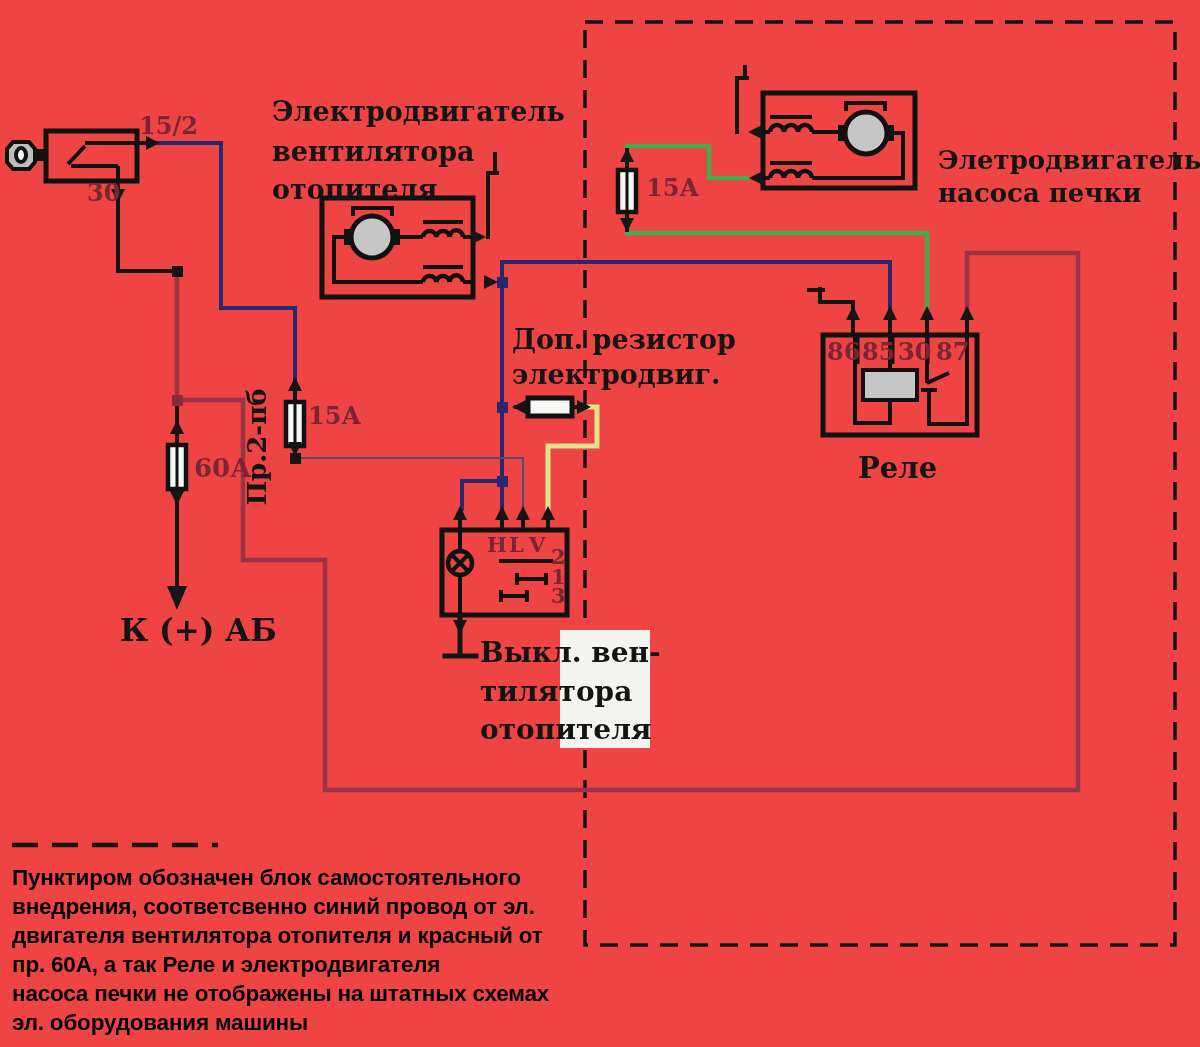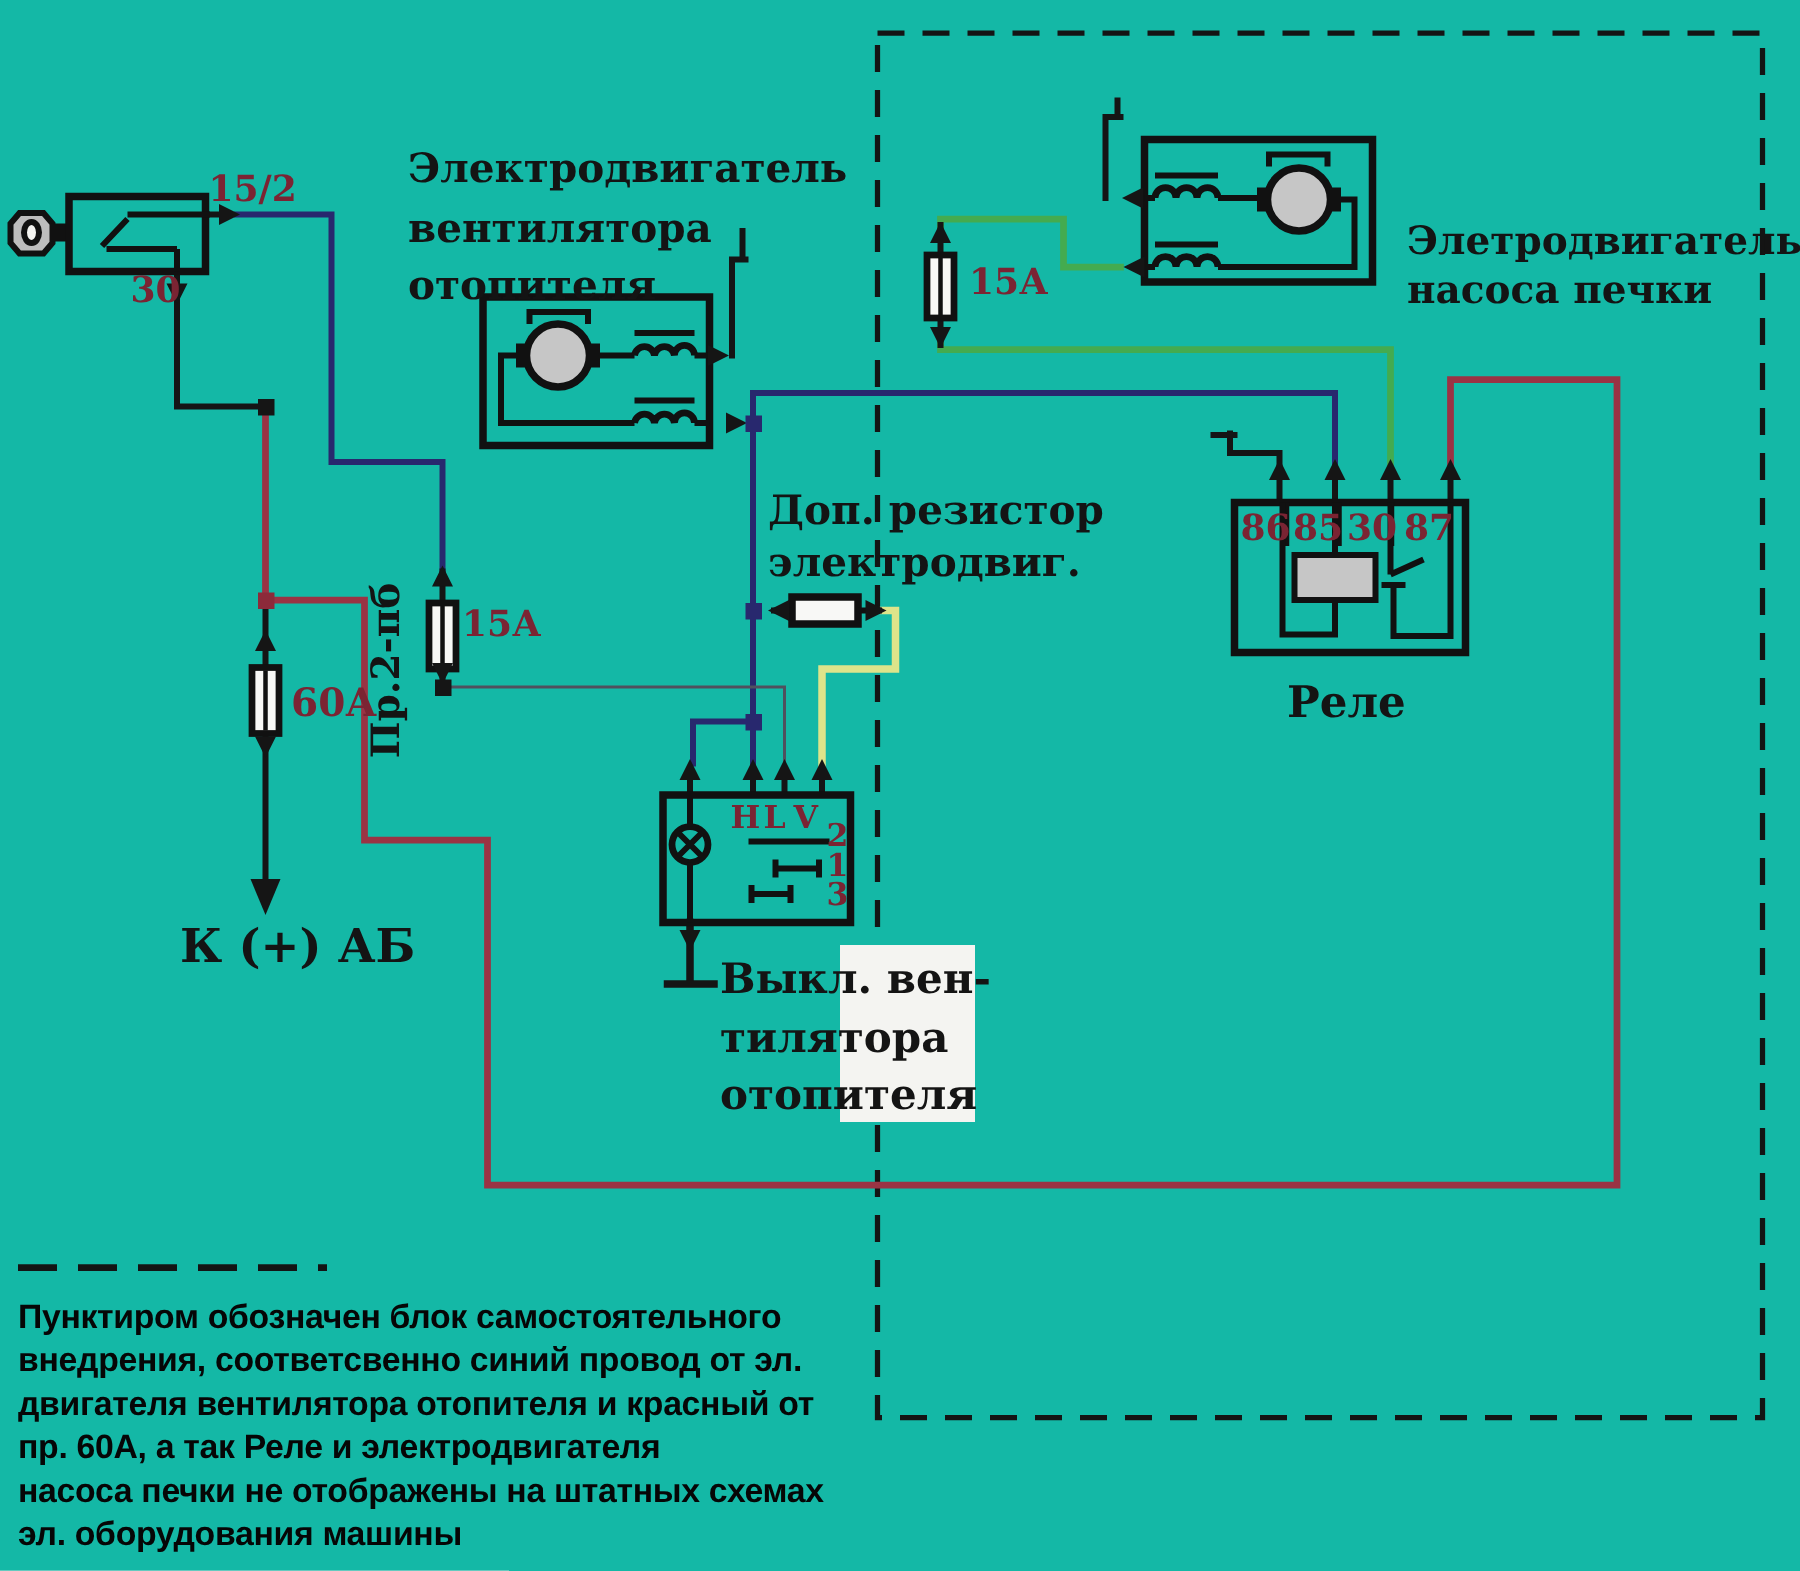--- a/index.html
+++ b/index.html
@@ -1,17 +1,17 @@
 <!DOCTYPE html>
 <html><head>
 <meta charset="utf-8">
 <style>
   html,body{margin:0;padding:0;}
   body{background:#e9e9e7;font-family:"Liberation Sans",sans-serif;}
-  .stage{position:relative;width:1200px;height:1047px;background:#14b8a6;overflow:hidden;}
+  .stage{position:relative;width:1200px;height:1047px;background:#ef4444;overflow:hidden;}
   svg{position:absolute;left:0;top:0;}
   text{user-select:none;}
   .lbl-serif{font-family:"DejaVu Serif","Liberation Serif",serif;font-weight:bold;fill:#141414;}
   .lbl-red{font-family:"DejaVu Serif","Liberation Serif",serif;font-weight:bold;fill:#7b2433;}
   .note-text{font-family:"Liberation Sans",sans-serif;font-weight:bold;fill:#060606;letter-spacing:-0.2px;}
 </style>
 </head>
 <body>
 
 <div class="stage">

